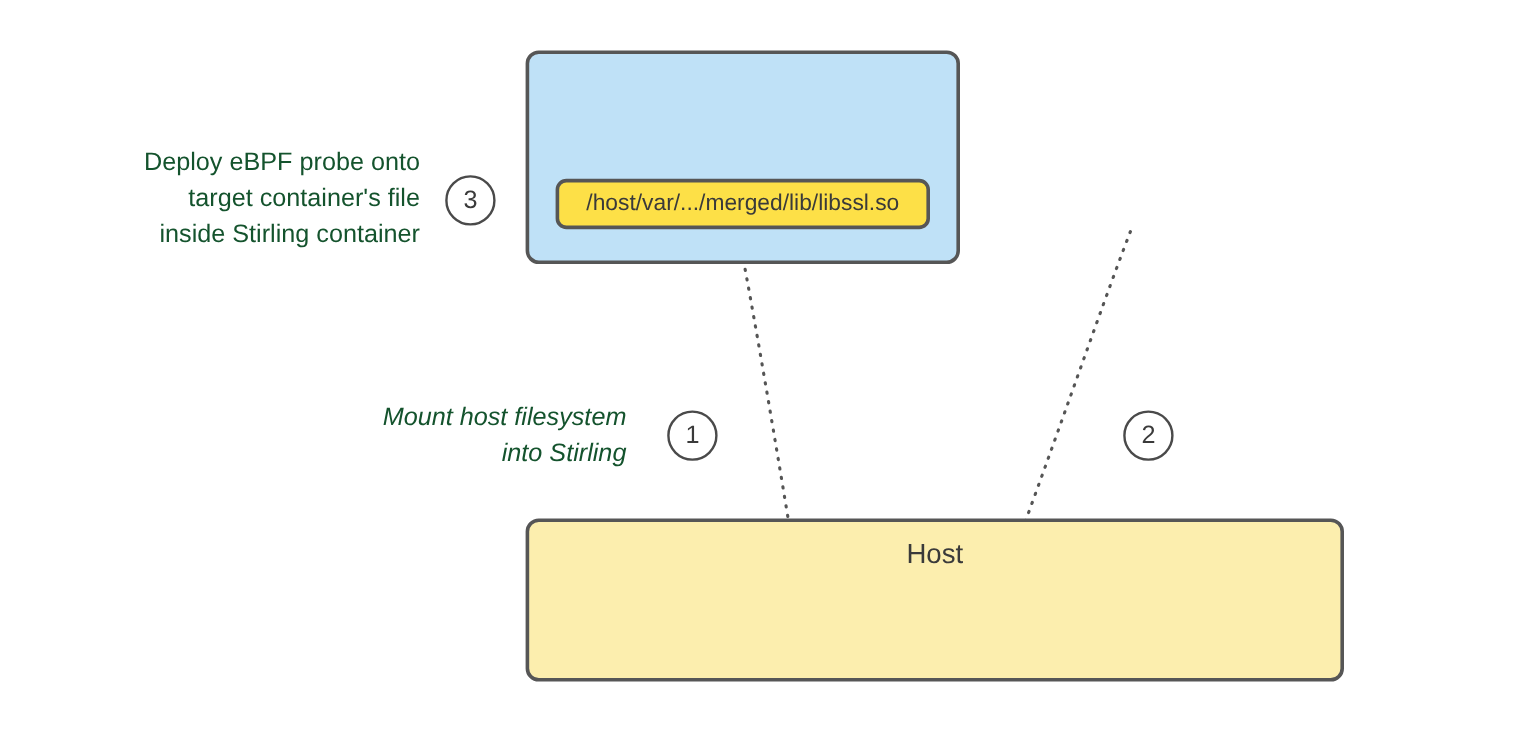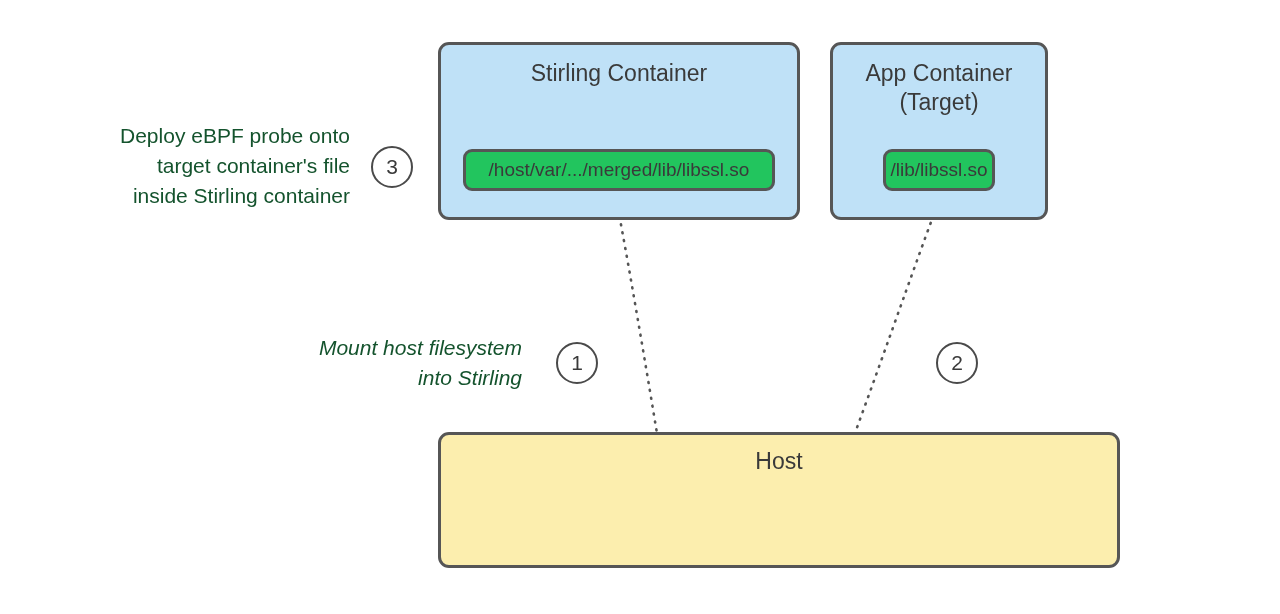--- a/index.html
+++ b/index.html
@@ -53,21 +53,21 @@
     box-sizing: border-box;
     border: 3px solid #565656;
     border-radius: 9px;
     display: flex;
     align-items: center;
     justify-content: center;
     font-size: 19px;
     color: #3a3a3a;
     white-space: nowrap;
   }
-  .chip-blue { background: #22c55e; }
+  .chip-blue { background: #fde047; }
   .chip-yellow { background: #fbdf85; }
   .chip-host {
     font-size: 24px;
   }
 
   
   .step-circle {
     position: absolute;
     box-sizing: border-box;
     width: 42px;
@@ -95,29 +95,23 @@
 <body>
 
 <div id="canvas">
 
   <svg id="connectors" viewBox="0 0 1280 614" width="1280" height="614" xmlns="http://www.w3.org/2000/svg">
     <path d="M 615 193 C 628 260, 645 360, 668 500" fill="none" stroke="#555555" stroke-width="2.6" stroke-linecap="round" stroke-dasharray="1 7"></path>
     <path d="M 942 193 C 916 260, 872 390, 830 500" fill="none" stroke="#555555" stroke-width="2.6" stroke-linecap="round" stroke-dasharray="1 7"></path>
   </svg>
 
   <div class="box box-blue" style="left:438px; top:42px; width:362px; height:178px;">
-    <div class="box-title" style="top:14px;">Stirling Container</div>
     <div class="chip chip-blue" style="left:22px; top:104px; width:312px; height:42px;">/host/var/.../merged/lib/libssl.so</div>
   </div>
 
-  <div class="box box-blue" style="left:830px; top:42px; width:218px; height:178px;">
-    <div class="box-title" style="top:14px;">App Container
-(Target)</div>
-    <div class="chip chip-blue" style="left:50px; top:104px; width:112px; height:42px;">/lib/libssl.so</div>
-  </div>
 
   <div class="box box-yellow" style="left:438px; top:432px; width:682px; height:136px;">
     <div class="box-title" style="top:12px;">Host</div>
   </div>
 
   <div class="step-text align-right" style="left:40px; top:121px; width:310px;">Deploy eBPF probe onto
 target container's file
 inside Stirling container</div>
   <div class="step-circle" style="left:371px; top:146px;">3</div>
 

